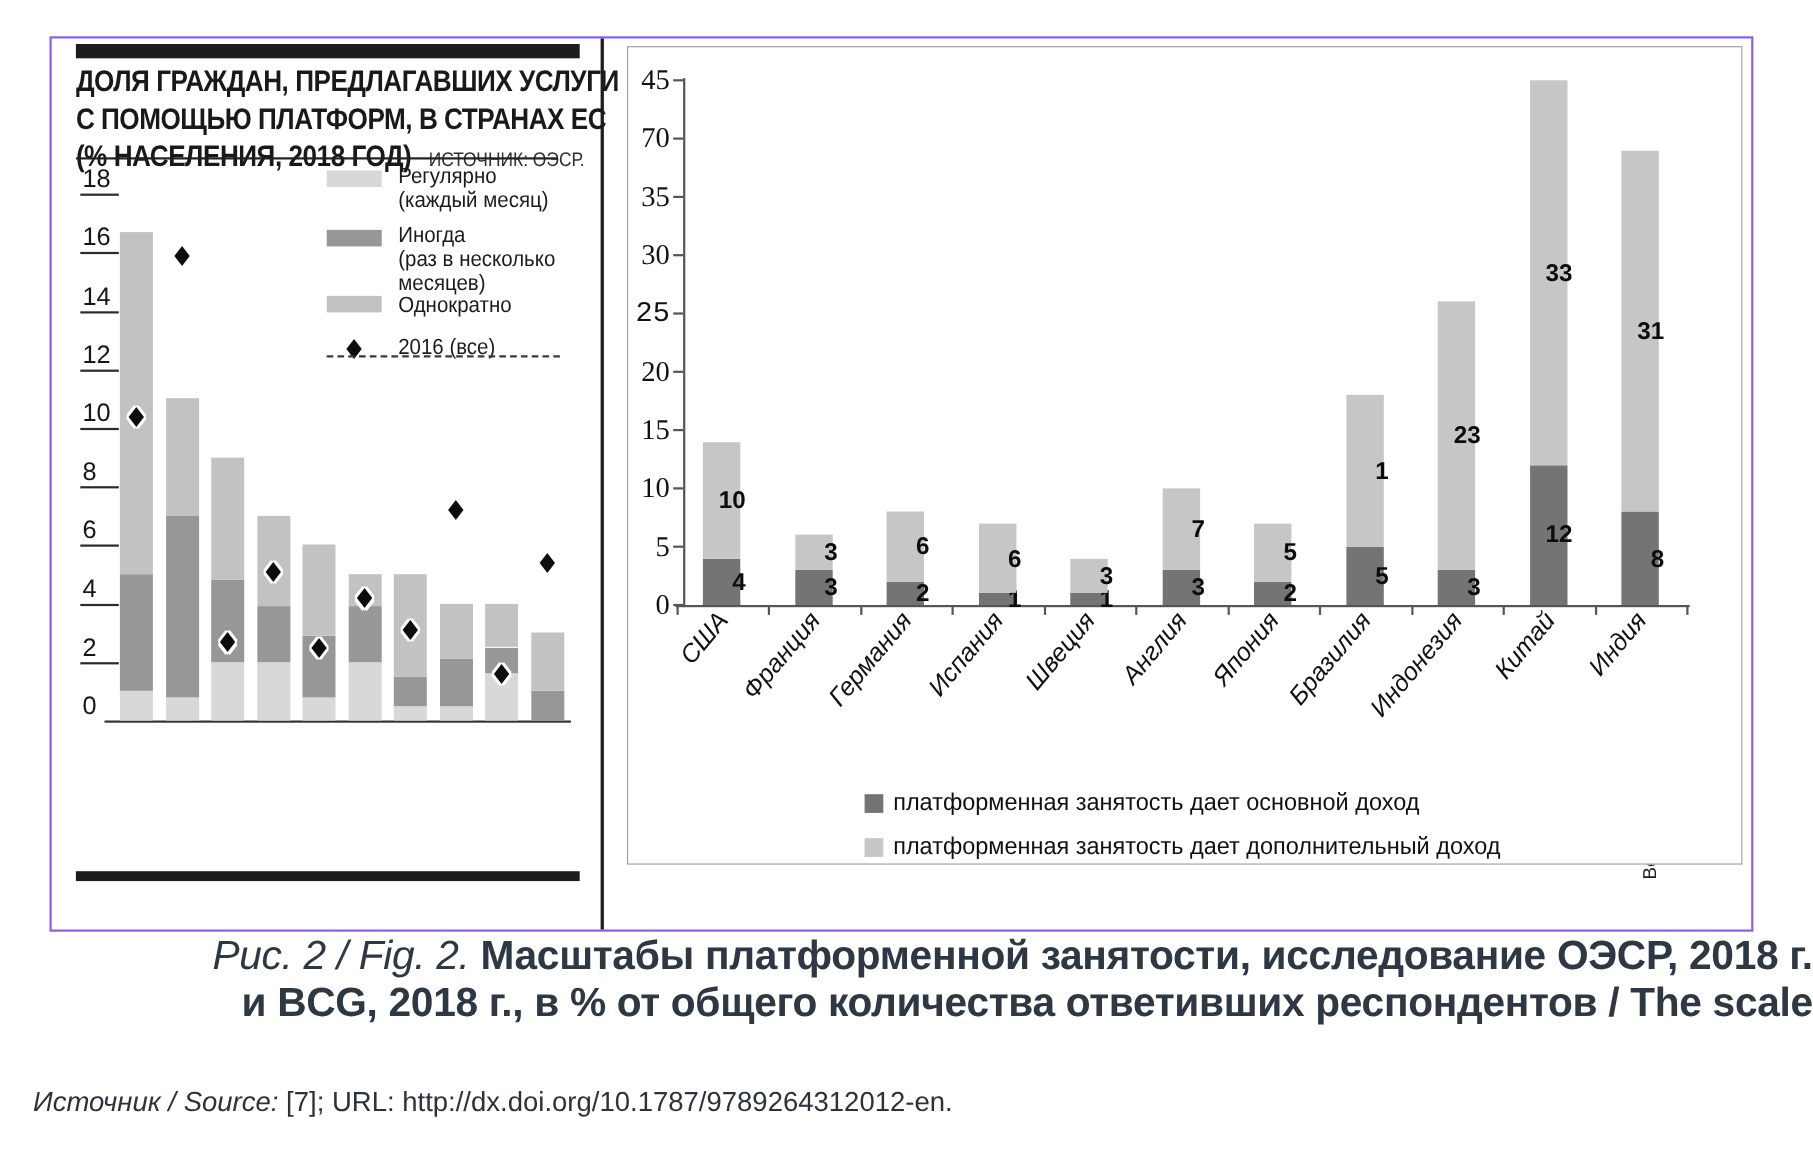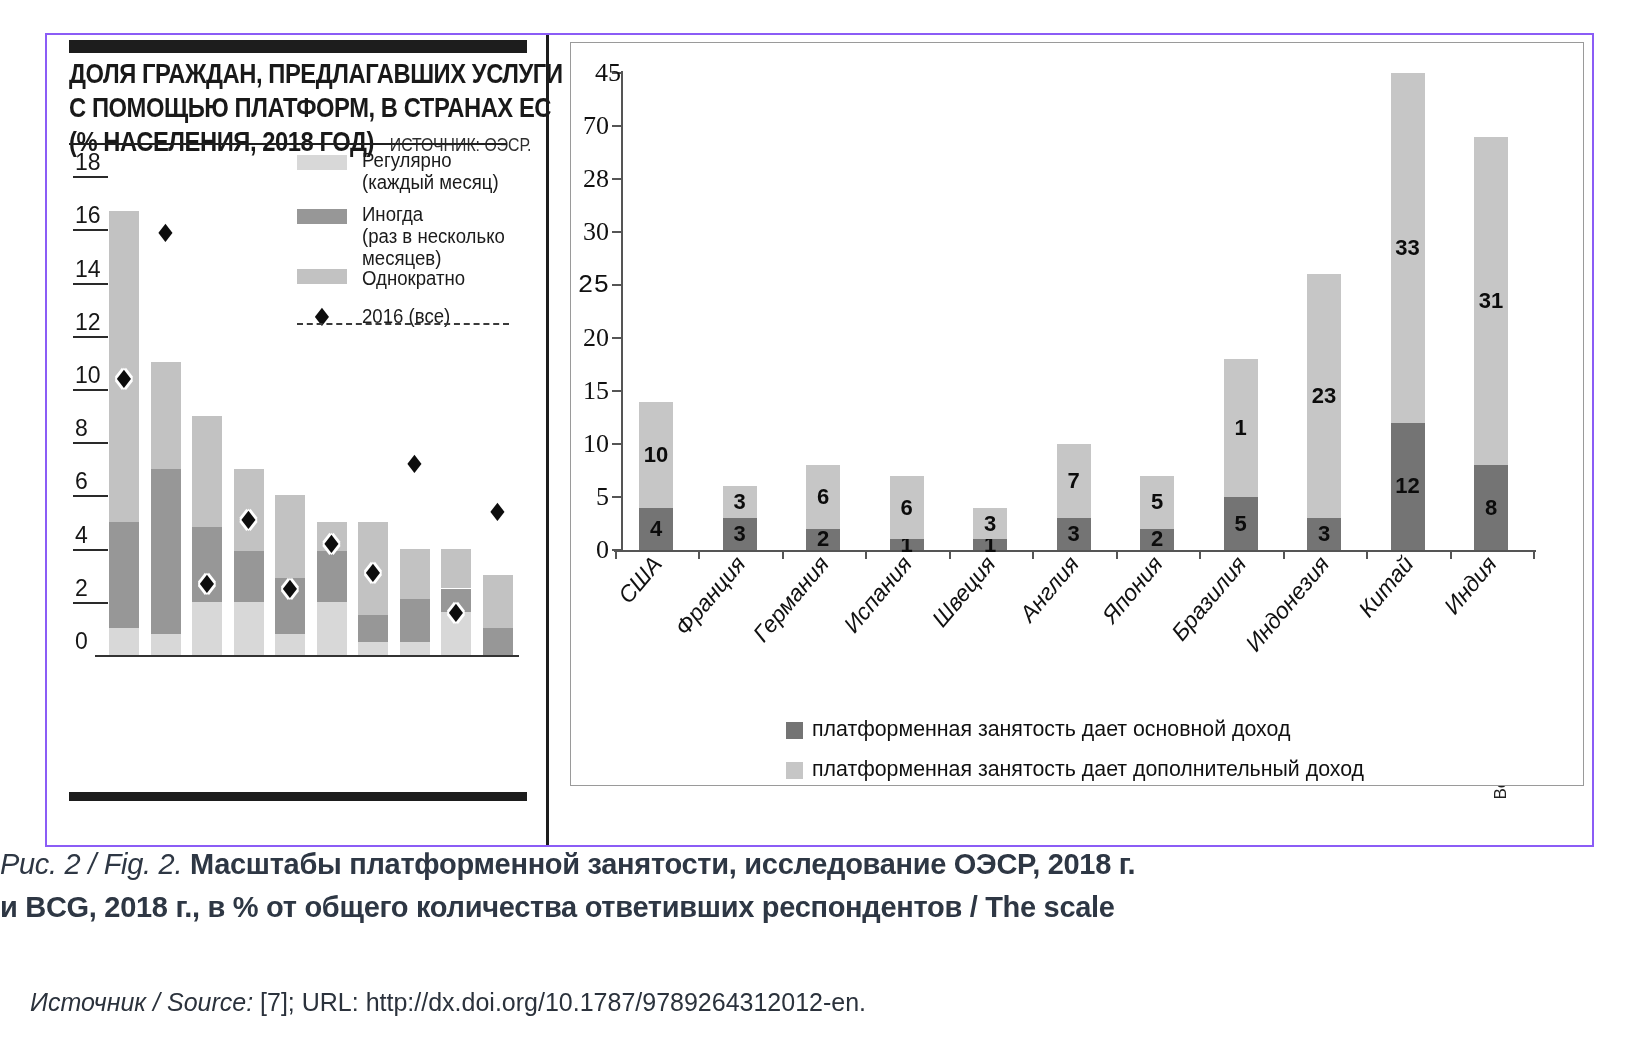--- a/index.html
+++ b/index.html
@@ -11,38 +11,38 @@
   .hdr-bar{position:absolute;left:22px;top:5px;width:458px;height:13px;background:#1d1d1d;}
   .ftr-bar{position:absolute;left:22px;top:757px;width:458px;height:9px;background:#1d1d1d;}
   .title-wrap{position:absolute;left:22px;top:22px;width:470px;}
   .title-line{font-weight:bold;font-size:27px;line-height:34px;white-space:nowrap;
               transform:scaleX(0.88);transform-origin:0 0;letter-spacing:-0.5px;color:#191919;}
   .title-row3{display:flex;align-items:baseline;gap:18px;}
   .src-note{font-weight:normal;font-size:18px;letter-spacing:0;color:#2e2e2e;}
   .title-rule{position:absolute;left:22px;top:108px;width:438px;height:2px;background:#202020;}
   .right-box{position:absolute;left:523px;top:7px;width:1012px;height:742px;
              border:1px solid #9a9a9a;background:#fff;}
-  .caption{position:absolute;left:0;width:1648px;text-align:left;
-           font-size:29px;font-weight:bold;color:#2e3744;letter-spacing:-0.3px;}
+  .caption{position:absolute;left:0;width:1648px;text-align:right;
+           font-size:37px;font-weight:bold;color:#2e3744;letter-spacing:-0.3px;}
   .cap-italic{font-style:italic;font-weight:normal;}
   .source-line{position:absolute;left:30px;top:988px;font-size:25px;color:#2b323c;}
   .src-italic{font-style:italic;}
   .ylab-left{position:absolute;display:flex;align-items:flex-end;padding-left:2px;
              font-size:23px;color:#161616;}
   .ylab-right{position:absolute;text-align:right;font-size:26px;
               font-family:"Liberation Serif",serif;color:#111;}
   .lx-label{position:absolute;white-space:nowrap;font-size:17px;color:#222;
             transform-origin:100% 100%;transform:rotate(-90deg);line-height:20px;}
   .rx-label{position:absolute;white-space:nowrap;font-size:23px;font-style:italic;color:#111;
             transform-origin:100% 100%;transform:rotate(-50deg);line-height:24px;}
   .diamond{position:absolute;width:26px;text-align:center;font-size:25px;line-height:30px;
            color:#0d0d0d;font-family:"DejaVu Sans",sans-serif;}
   .diamond.outlined{text-shadow:-2px 0 0 #fff,2px 0 0 #fff,0 -2px 0 #fff,0 2px 0 #fff,
                     -2px -2px 0 #fff,2px 2px 0 #fff,-2px 2px 0 #fff,2px -2px 0 #fff;}
-  .val-label{position:absolute;width:44px;text-align:center;font-weight:bold;font-size:22px;color:#0c0c0c;}
+  .val-label{position:absolute;width:44px;text-align:right;font-weight:bold;font-size:22px;color:#0c0c0c;}
   .lgd-text{position:absolute;font-size:20px;line-height:22px;white-space:nowrap;color:#1b1b1b;
             transform:scaleX(0.93);transform-origin:0 0;}
   .rlgd-text{position:absolute;font-size:22px;white-space:nowrap;color:#101010;
              transform:scaleX(0.97);transform-origin:0 0;}
   .dash-sep{position:absolute;border-top:2px dashed #3a3a3a;}
 </style>
 </head>
 <body>
 
 <div class="page">
@@ -141,25 +141,25 @@
 
     <div class="ftr-bar"></div>
 
     <div class="panel-divider"></div>
 
     <div class="right-box">
       <div id="right-plot">
           <div style="position: absolute; left: 50px; top: 28px; width: 2px; height: 481px; background: rgb(85, 85, 85);"></div>
           <div style="position: absolute; left: 43px; top: 507px; width: 922px; height: 2px; background: rgb(85, 85, 85);"></div>
           <div style="position: absolute; left: 41px; top: 29px; width: 9px; height: 2px; background: rgb(85, 85, 85);"></div>
-          <div class="ylab-right" style="left: 12px; top: 15px; width: 38px; height: 28px;">45</div>
+          <div class="ylab-right" style="left: 0px; top: 15px; width: 38px; height: 28px;">45</div>
           <div style="position: absolute; left: 41px; top: 82px; width: 9px; height: 2px; background: rgb(85, 85, 85);"></div>
           <div class="ylab-right" style="left: 0px; top: 68px; width: 38px; height: 28px;">70</div>
           <div style="position: absolute; left: 41px; top: 135px; width: 9px; height: 2px; background: rgb(85, 85, 85);"></div>
-          <div class="ylab-right" style="left: 0px; top: 121px; width: 38px; height: 28px;">28</div>
+          <div class="ylab-right" style="left: 0px; top: 121px; width: 38px; height: 28px;">35</div>
           <div style="position: absolute; left: 41px; top: 188px; width: 9px; height: 2px; background: rgb(85, 85, 85);"></div>
           <div class="ylab-right" style="left: 0px; top: 174px; width: 38px; height: 28px;">30</div>
           <div style="position: absolute; left: 41px; top: 241px; width: 9px; height: 2px; background: rgb(85, 85, 85);"></div>
           <div class="ylab-right" style="left: 0px; top: 227px; width: 38px; height: 28px; font-family: Liberation Mono, monospace;">25</div>
           <div style="position: absolute; left: 41px; top: 294px; width: 9px; height: 2px; background: rgb(85, 85, 85);"></div>
           <div class="ylab-right" style="left: 0px; top: 280px; width: 38px; height: 28px;">20</div>
           <div style="position: absolute; left: 41px; top: 347px; width: 9px; height: 2px; background: rgb(85, 85, 85);"></div>
           <div class="ylab-right" style="left: 0px; top: 333px; width: 38px; height: 28px;">15</div>
           <div style="position: absolute; left: 41px; top: 400px; width: 9px; height: 2px; background: rgb(85, 85, 85);"></div>
           <div class="ylab-right" style="left: 0px; top: 386px; width: 38px; height: 28px;">10</div>

